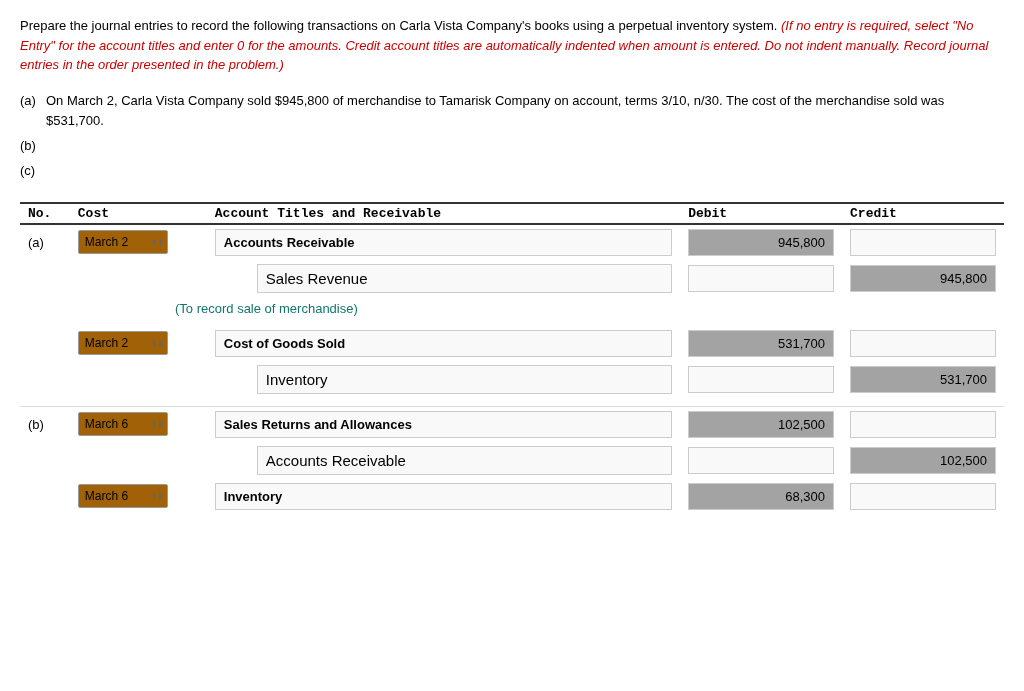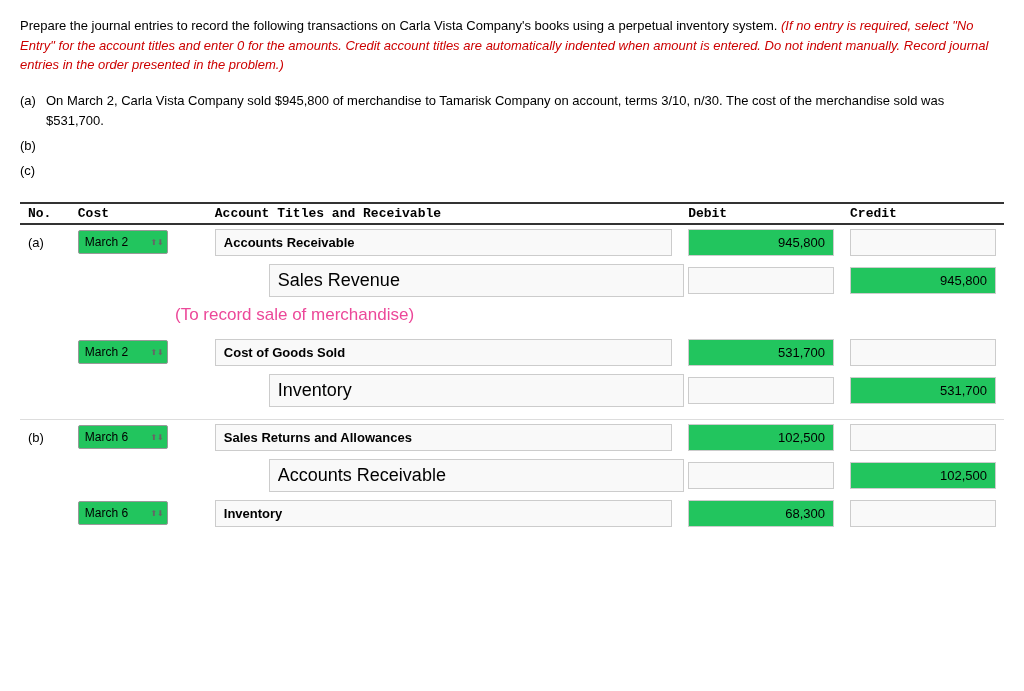--- a/index.html
+++ b/index.html
@@ -64,21 +64,21 @@
     .debit-col { width: 130px; }
     .credit-col { width: 130px; margin-top: 24px; }
     .select-wrapper {
       position: relative;
       display: inline-block;
       width: 90px;
     }
     .select-wrapper select {
       width: 100%;
       border: 1px solid #999;
-      background: #22c55e;
+      background: #a16207;
       padding: 4px 20px 4px 6px;
       font-size: 12px;
       border-radius: 2px;
       appearance: none;
       -webkit-appearance: none;
       cursor: pointer;
     }
     .select-wrapper::after {
       content: '⬆⬇';
       font-size: 8px;
@@ -94,48 +94,47 @@
       background: #f9f9f9;
       padding: 5px 8px;
       font-size: 13px;
       width: 100%;
       font-weight: bold;
     }
     .account-input-indented {
       border: 1px solid #ccc;
       background: #f9f9f9;
       padding: 5px 8px;
-      font-size: 18px;
+      font-size: 15px;
       width: 100%;
       font-weight: normal;
-      margin-left: 12px;
     }
     .amount-input {
       border: 1px solid #ccc;
-      background: #22c55e;
+      background: #a3a3a3;
       padding: 5px 8px;
       font-size: 13px;
       width: 100%;
       text-align: right;
     }
     .amount-empty {
       border: 1px solid #ccc;
       background: #f9f9f9;
       padding: 5px 8px;
       font-size: 13px;
       width: 100%;
     }
     .indented-account td.account-col {
       padding-left: 50px;
     }
     .note-row td {
       padding: 4px 8px 8px 140px;
       font-style: normal;
-      color: #ec4899;
-      font-size: 17px;
+      color: #0f766e;
+      font-size: 13px;
       margin-top: 44px;
     }
     .row-label {
       font-weight: normal;
       font-size: 13px;
     }
   </style>
 </head>
 <body>
 

